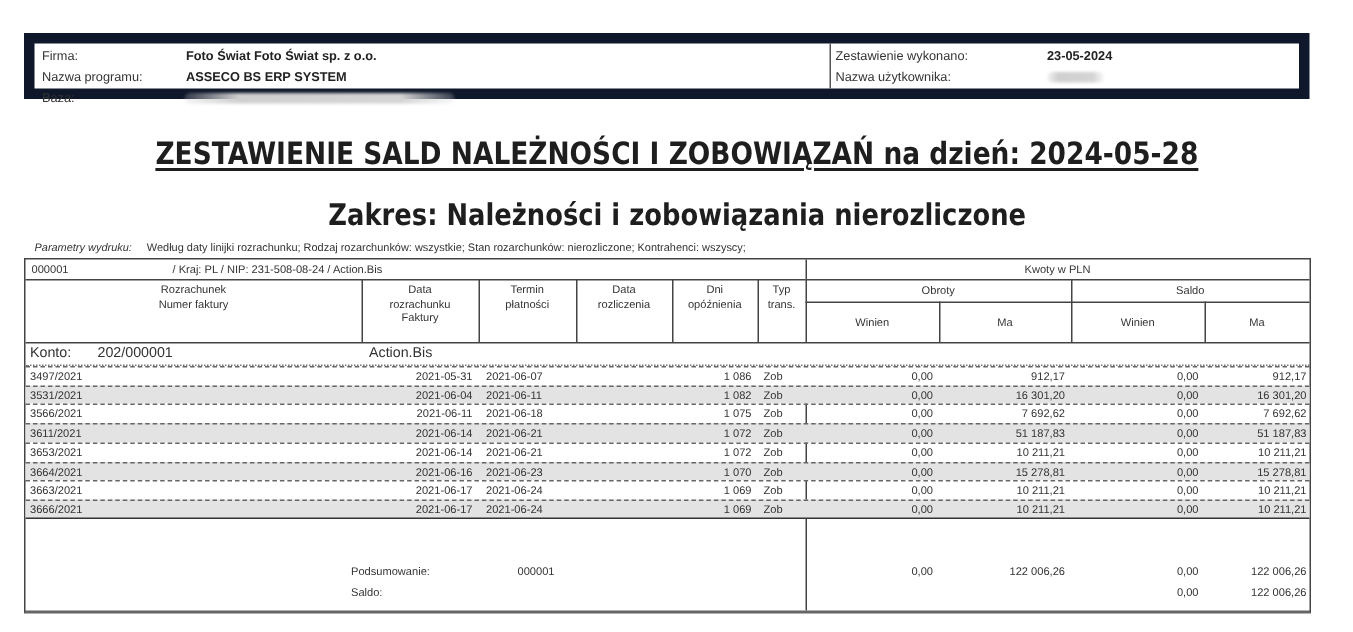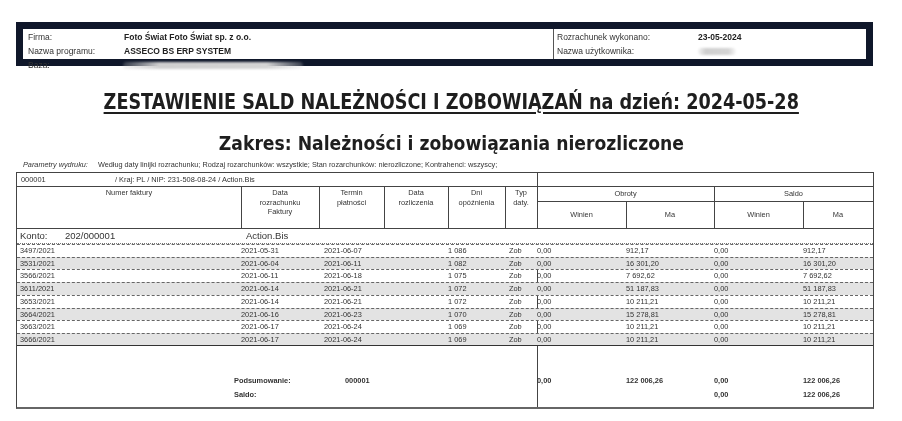--- a/index.html
+++ b/index.html
@@ -20,37 +20,37 @@
   #title2 span { display: inline-block; transform: scaleX(0.86); }
 
   #params { left: 3px; top: 160px; font-size: 7.3px; white-space: nowrap; font-family: "Liberation Sans", sans-serif; color: #333; margin-left: 20px; }
   #params i { margin-right: 10px; }
 
   
   #tbl { left: 16px; top: 172px; width: 858px; height: 237px; border: 1px solid #444; box-sizing: border-box; border-bottom: 2px solid #666; }
   .ln { position: absolute; background: #444; }
   .th { position: absolute; font-size: 7.4px; text-align: center; color: #333; line-height: 9.5px; font-family: "Liberation Sans", sans-serif; }
   .cell { position: absolute; font-size: 7.4px; color: #333; white-space: nowrap; font-family: "Liberation Sans", sans-serif; line-height: 10px; }
-  .r { text-align: left; }
+  .r { text-align: right; }
   .row { position: absolute; left: 0; width: 856px; height: 12.7px; border-top: 1px dashed #666; box-sizing: border-box; }
   .row.shade { background: #e3e3e3; }
-  .bold { font-weight: bold; }
+  .bold { font-weight: normal; }
 </style>
 </head>
 <body>
 
 <div id="hdr" class="abs">
   <div class="div"></div>
   <span class="hl" style="left:5px;top:3px">Firma:</span>
   <span class="hv" style="left:101px;top:3px">Foto Świat Foto Świat sp. z o.o.</span>
   <span class="hl" style="left:5px;top:17px">Nazwa programu:</span>
   <span class="hv" style="left:101px;top:17px">ASSECO BS ERP SYSTEM</span>
   <span class="hl" style="left:5px;top:31px">Baza:</span>
   <div class="blur" style="left:100px;top:33px;width:180px"></div>
-  <span class="hl" style="left:534px;top:3px">Rozrachunek wykonano:</span>
+  <span class="hl" style="left:534px;top:3px">Zestawienie wykonano:</span>
   <span class="hv" style="left:675px;top:3px">23-05-2024</span>
   <span class="hl" style="left:534px;top:17px">Nazwa użytkownika:</span>
   <div class="blur" style="left:675px;top:19px;width:38px"></div>
 </div>
 
 <div id="title1" class="abs"><span>ZESTAWIENIE SALD NALEŻNOŚCI I ZOBOWIĄZAŃ na dzień: 2024-05-28</span></div>
 <div id="title2" class="abs"><span>Zakres: Należności i zobowiązania nierozliczone</span></div>
 
 <div id="params" class="abs">
   <i>Parametry wydruku:</i><span>Według daty linijki rozrachunku; Rodzaj rozarchunków: wszystkie; Stan rozarchunków: nierozliczone; Kontrahenci: wszyscy;</span>
@@ -72,20 +72,21 @@
   <div class="ln" style="left:431px;top:13px;width:1px;height:42px"></div>
   <div class="ln" style="left:488px;top:13px;width:1px;height:42px"></div>
   <div class="ln" style="left:520px;top:0;width:1px;height:55px"></div>
   <div class="ln" style="left:609px;top:28px;width:1px;height:27px"></div>
   <div class="ln" style="left:697px;top:13px;width:1px;height:42px"></div>
   <div class="ln" style="left:786px;top:28px;width:1px;height:27px"></div>
 
   <div class="ln" style="left:520px;top:84px;width:1px;height:150px"></div>
 
   <div class="th" style="left:0;width:224px;top:15px">
+    <div>Rozrachunek</div>
       <div>Numer faktury</div>
   </div>
   <div class="th" style="left:224px;width:78px;top:15px">
     <div>Data</div>
       <div>rozrachunku</div>
       <div>Faktury</div>
   </div>
   <div class="th" style="left:302px;width:65px;top:15px">
     <div>Termin</div>
       <div>płatności</div>
@@ -93,22 +94,23 @@
   <div class="th" style="left:367px;width:64px;top:15px">
     <div>Data</div>
       <div>rozliczenia</div>
   </div>
   <div class="th" style="left:431px;width:57px;top:15px">
     <div>Dni</div>
       <div>opóźnienia</div>
   </div>
   <div class="th" style="left:488px;width:32px;top:15px">
     <div>Typ</div>
-      <div>daty.</div>
-  </div>
+      <div>trans.</div>
+  </div>
+  <div class="th" style="left:520px;width:336px;top:2px">Kwoty w PLN</div>
   <div class="th" style="left:520px;width:177px;top:16px">Obroty</div>
   <div class="th" style="left:697px;width:159px;top:16px">Saldo</div>
   <div class="th" style="left:520px;width:89px;top:37px">Winien</div>
   <div class="th" style="left:609px;width:88px;top:37px">Ma</div>
   <div class="th" style="left:697px;width:89px;top:37px">Winien</div>
   <div class="th" style="left:786px;width:70px;top:37px">Ma</div>
 
   <span class="cell" style="left:3px;top:58px;font-size:9.5px">Konto:</span>
   <span class="cell" style="left:48px;top:58px;font-size:9.5px">202/000001</span>
   <span class="cell" style="left:229px;top:58px;font-size:9.5px">Action.Bis</span>

